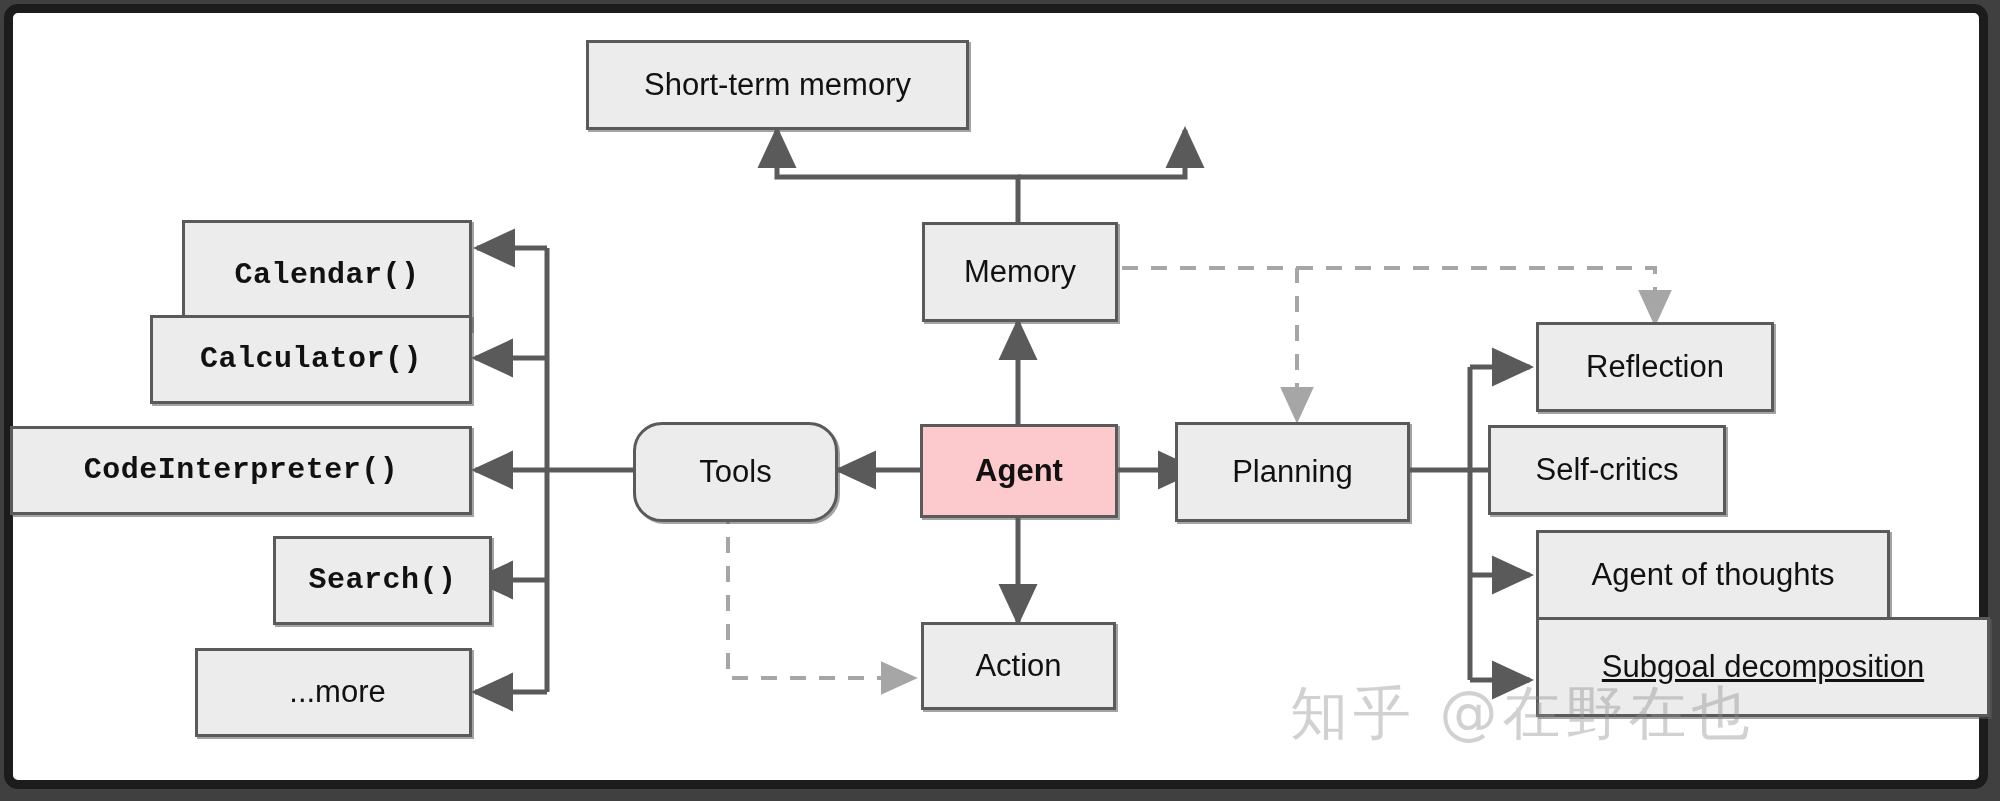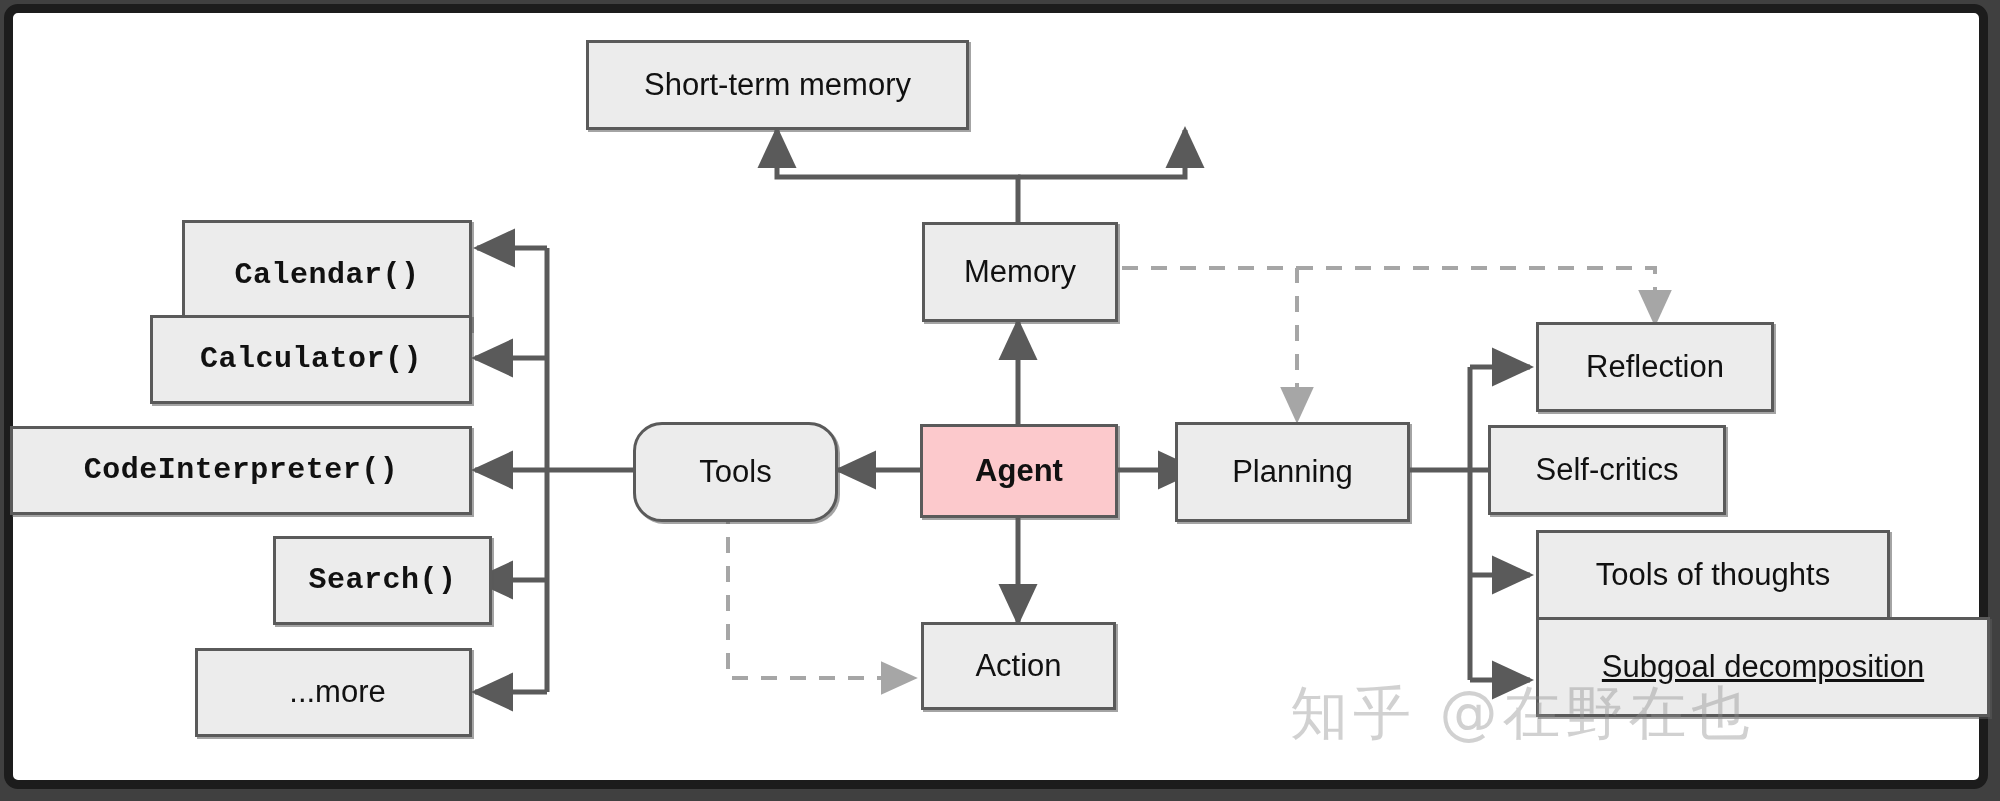--- a/index.html
+++ b/index.html
@@ -172,21 +172,21 @@
     <span>...more</span>
   </div>
 
   <div class="node" style="left:1536px; top:322px; width:238px; height:90px;">
     <span>Reflection</span>
   </div>
   <div class="node" style="left:1488px; top:425px; width:238px; height:90px;">
     <span>Self-critics</span>
   </div>
   <div class="node" style="left:1536px; top:530px; width:354px; height:90px;">
-    <span>Tools of thoughts</span>
+    <span>Agent of thoughts</span>
   </div>
   <div class="node" style="left:1536px; top:617px; width:454px; height:100px;text-decoration:underline;">
     <span>Subgoal decomposition</span>
   </div>
 
   <div class="watermark">知乎 @在野在也</div>
 
 </div>
 
 </body></html>

